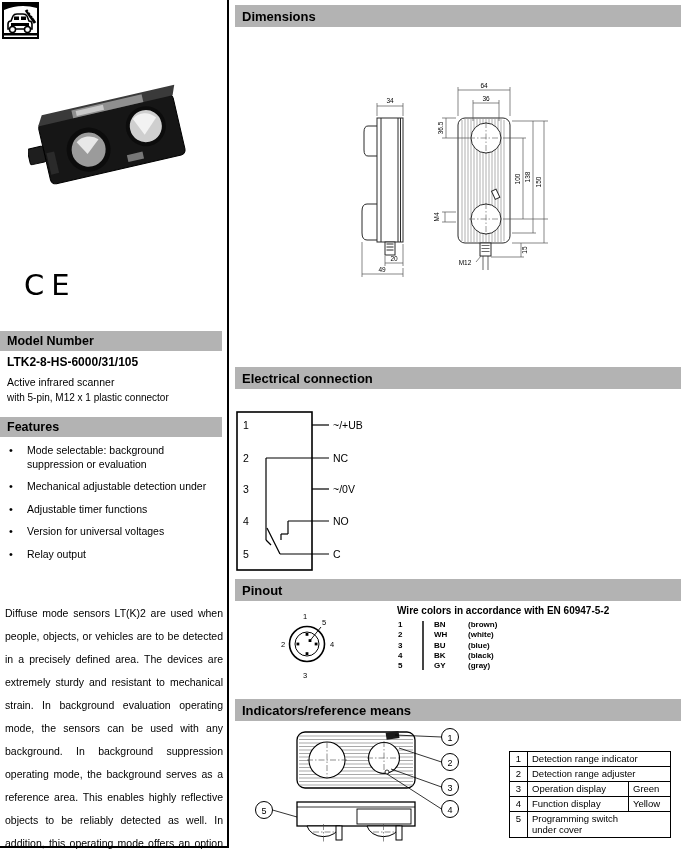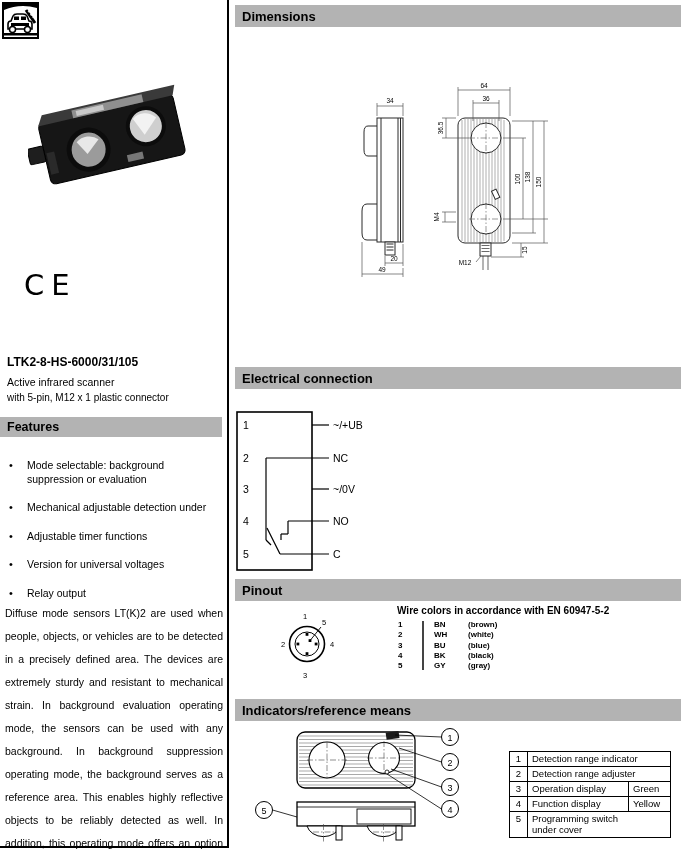--- a/index.html
+++ b/index.html
@@ -9,21 +9,21 @@
   .bar{background:#b3b3b3;font-weight:bold;color:#000;}
   .bar-left{left:0;width:215px;height:15px;padding:3px 0 2px 7px;font-size:12.5px;}
   .bar-right{left:235px;width:439px;height:16px;padding:4px 0 2px 7px;font-size:13px;}
   .divider{left:227px;top:0;width:2px;height:848px;background:#000;}
   .bottomline{left:0;top:846px;width:229px;height:2px;background:#000;}
   .model-number{left:7px;top:355px;font-size:12px;font-weight:bold;}
   .model-desc1{left:7px;top:376px;font-size:10.5px;}
   .model-desc2{left:7px;top:392px;font-size:10px;}
   .features{left:7px;top:444px;width:212px;}
   .feat-item{position:relative;padding-left:20px;margin-bottom:9px;
-             font-size:10.5px;line-height:13.5px;margin-top:15px;}
+             font-size:10.5px;line-height:13.5px;}
   .feat-item::before{content:"\2022";position:absolute;left:2px;top:0;font-size:11px;}
   .prodinfo{left:5px;top:602px;width:218px;font-size:10.5px;line-height:23px;
             text-align:justify;}
   .ce{left:24px;top:268px;font-size:29px;font-weight:500;letter-spacing:7px;
       font-family:"DejaVu Sans",sans-serif;}
   .pin-caption{left:397px;top:605px;font-size:10px;font-weight:bold;}
   .wires{left:398px;top:620px;width:130px;}
   .wire-rule{position:absolute;left:24px;top:1px;bottom:1px;width:1.5px;background:#444;}
   .wire-row{display:grid;grid-template-columns:14px 22px 34px 58px;
             font-size:8px;font-weight:bold;line-height:10.3px;}
@@ -69,20 +69,21 @@
       <path d="M50,60 A17,17 0 0 1 72,62 L58,74 Z" fill="#e8e8e8"></path>
       <circle cx="121" cy="60" r="20" fill="#0c0c0c"></circle>
       <circle cx="121" cy="60" r="16" fill="#cfcfcf"></circle>
       <path d="M110,50 A16,16 0 0 1 133,54 L118,68 Z" fill="#f2f2f2"></path>
       <rect x="96" y="84" width="16" height="7" fill="#777"></rect>
     </g>
   </svg>
 
   <div class="abs ce">CE</div>
 
+  <div class="abs bar bar-left" style="top:331px">Model Number</div>
   <div class="abs model-number">LTK2-8-HS-6000/31/105</div>
   <div class="abs model-desc1">Active infrared scanner</div>
   <div class="abs model-desc2">with 5-pin, M12 x 1 plastic connector</div>
 
   <div class="abs bar bar-left" style="top:417px">Features</div>
   <div class="abs features">
     <div class="feat-item">Mode selectable: background suppression or evaluation</div>
     <div class="feat-item">Mechanical adjustable detection under</div>
     <div class="feat-item">Adjustable timer functions</div>
     <div class="feat-item">Version for universal voltages</div>

